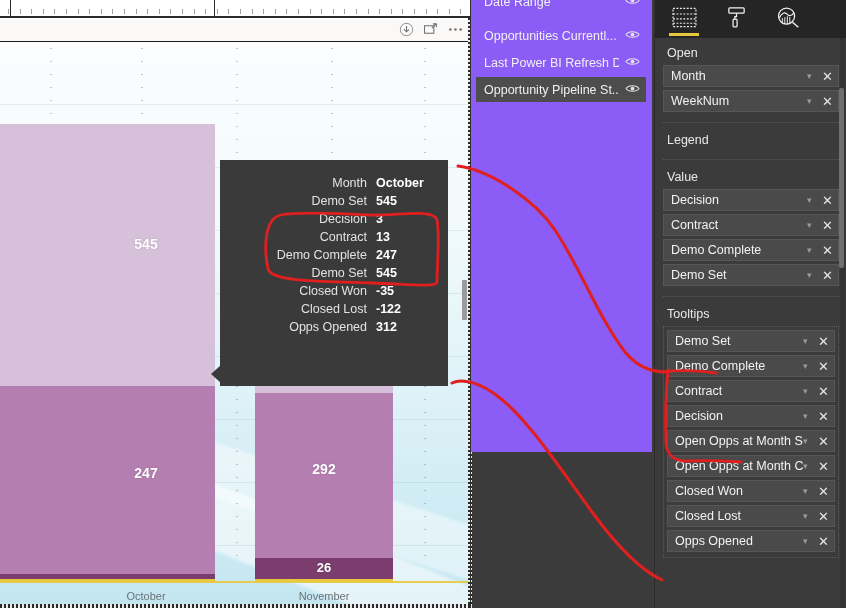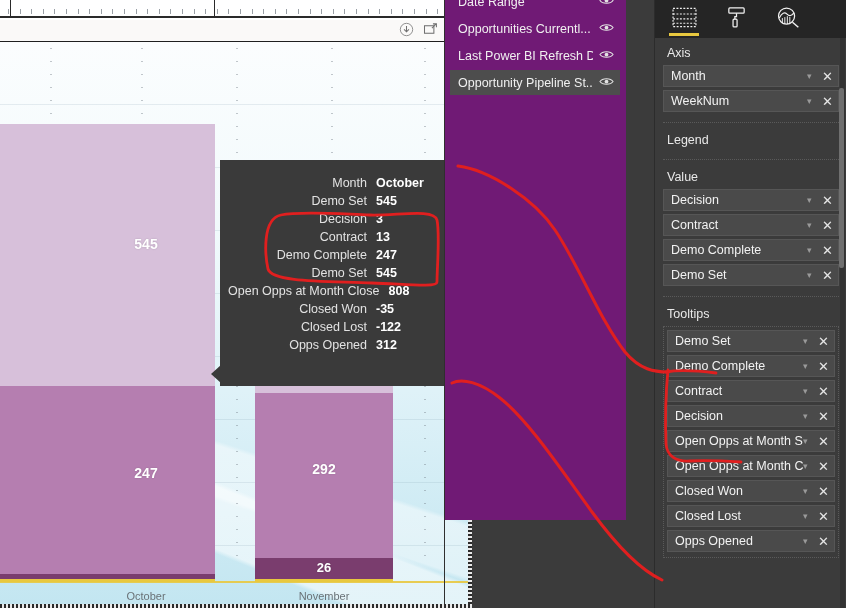--- a/index.html
+++ b/index.html
@@ -116,22 +116,22 @@
   #tooltip-arrow {
     position: absolute; left: -9px; top: 205px;
     width: 0; height: 0;
     border-top: 9px solid transparent;
     border-bottom: 9px solid transparent;
     border-right: 10px solid #3a3a3a;
   }
 
   
   #fieldlist-pane {
-    position: absolute; left: 444px; top: 0; width: 182px; height: 520px;
-    background: #701a75;
+    position: absolute; left: 470px; top: 0; width: 182px; height: 452px;
+    background: #8b5cf6;
   }
   .fl-item {
     position: relative; height: 25px; margin: 0 6px;
     display: flex; align-items: center; padding: 0 6px 0 8px;
     color: #f0f0f0; font-size: 12.5px; cursor: default;
   }
   .fl-item.selected { background: #4d4d4d; }
   .fl-item .fl-label { flex: 1 1 auto; white-space: nowrap; overflow: hidden; }
   .fl-item .eye { flex: 0 0 auto; margin-left: 6px; }
   #pane-divider-left {
@@ -351,24 +351,20 @@
           </div>
           <div class="trow">
             <div class="tkey">Demo Complete</div>
             <div class="tval">247</div>
           </div>
           <div class="trow">
             <div class="tkey">Demo Set</div>
             <div class="tval">545</div>
           </div>
           <div class="trow">
-            <div class="tkey">Open Opps at Month Close</div>
-            <div class="tval">808</div>
-          </div>
-          <div class="trow">
             <div class="tkey">Closed Won</div>
             <div class="tval">-35</div>
           </div>
           <div class="trow">
             <div class="tkey">Closed Lost</div>
             <div class="tval">-122</div>
           </div>
           <div class="trow">
             <div class="tkey">Opps Opened</div>
             <div class="tval">312</div>
@@ -386,21 +382,21 @@
     <div id="pane-divider-left"></div>
     <div id="fieldlist-items">
         <div style="height: 0px;"></div>
         <div class="fl-item" style="margin-top: -11px;">
           <div class="fl-label">Date Range</div>
           <span class="eye"><svg width="15" height="11" viewBox="0 0 16 11">
               <path d="M1 5.5 C3.6 1.6 12.4 1.6 15 5.5 C12.4 9.4 3.6 9.4 1 5.5 Z" fill="none" stroke="#e3e3e3" stroke-width="1.1"></path>
               <circle cx="8" cy="5.5" r="2" fill="#e3e3e3"></circle>
             </svg></span>
         </div>
-        <div class="fl-item" style="margin-top: 2px; align-items: center;">
+        <div class="fl-item" style="margin-top: 9px; align-items: center;">
           <div class="fl-label">Opportunities Currentl...</div>
           <span class="eye"><svg width="15" height="11" viewBox="0 0 16 11">
               <path d="M1 5.5 C3.6 1.6 12.4 1.6 15 5.5 C12.4 9.4 3.6 9.4 1 5.5 Z" fill="none" stroke="#e3e3e3" stroke-width="1.1"></path>
               <circle cx="8" cy="5.5" r="2" fill="#e3e3e3"></circle>
             </svg></span>
         </div>
         <div class="fl-item" style="margin-top: 2px;">
           <div class="fl-label">Last Power BI Refresh D...</div>
           <span class="eye"><svg width="15" height="11" viewBox="0 0 16 11">
               <path d="M1 5.5 C3.6 1.6 12.4 1.6 15 5.5 C12.4 9.4 3.6 9.4 1 5.5 Z" fill="none" stroke="#e3e3e3" stroke-width="1.1"></path>
@@ -447,21 +443,21 @@
             <line x1="10.2" y1="11.6" x2="10.2" y2="18.8" stroke="#f2f2f2" stroke-width="1"></line>
             <line x1="12.8" y1="10.6" x2="12.8" y2="18.9" stroke="#f2f2f2" stroke-width="1"></line>
             <line x1="15.4" y1="11.4" x2="15.4" y2="18.2" stroke="#f2f2f2" stroke-width="1"></line>
             <line x1="18.2" y1="16.9" x2="24.3" y2="22.2" stroke="#f2f2f2" stroke-width="1.5"></line>
           </svg>
         </span>
       </div>
     </div>
     <div id="viz-body">
         <div class="well">
-          <div class="well-title">Axis</div>
+          <div class="well-title">Open</div>
           <div class="field-chip">
             <span class="fc-label">Month</span>
             <span class="fc-caret">▾</span>
             <span class="fc-x">✕</span>
           </div>
           <div class="field-chip">
             <span class="fc-label">WeekNum</span>
             <span class="fc-caret">▾</span>
             <span class="fc-x">✕</span>
           </div>

